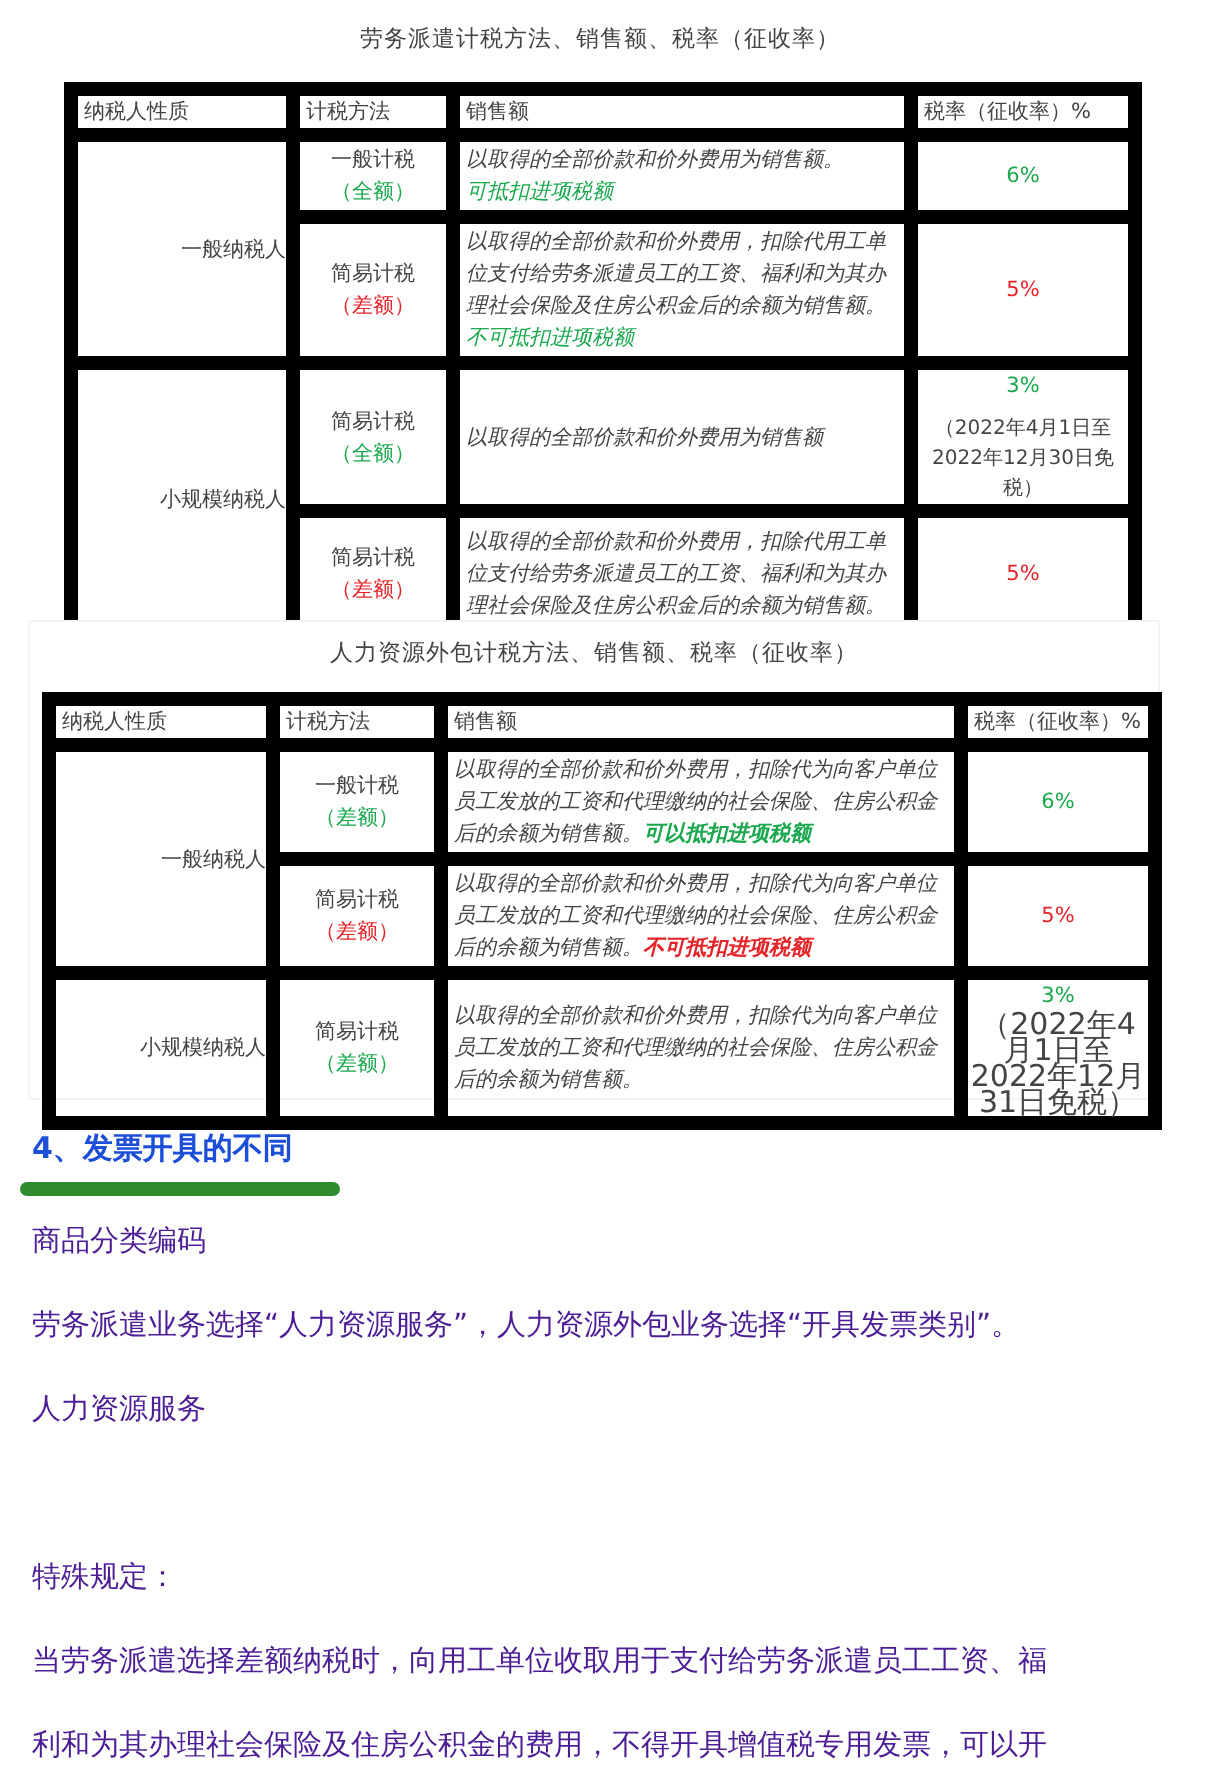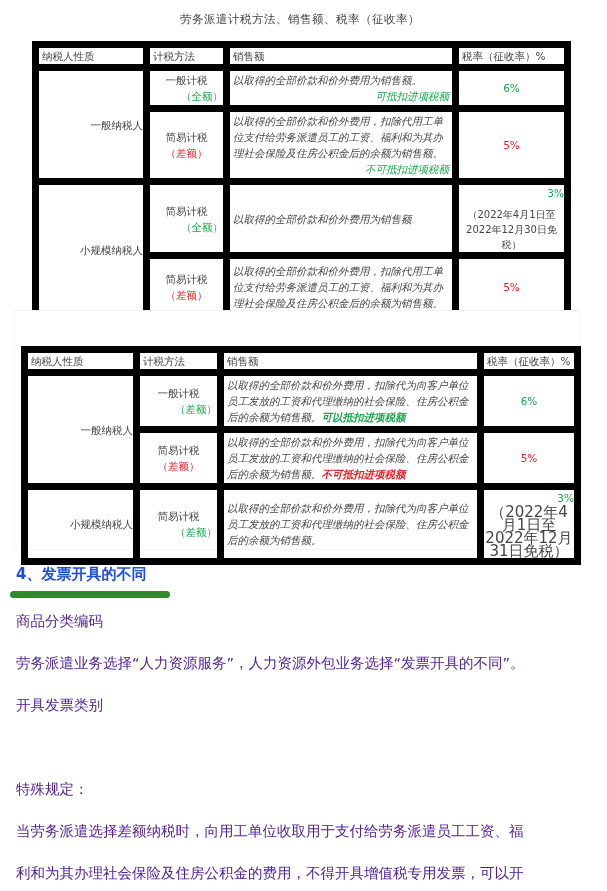--- a/index.html
+++ b/index.html
@@ -17,21 +17,21 @@
   table { border-collapse: collapse; position: absolute; font-size: 10.5px; color: #444; table-layout: fixed; }
   td, th { border: 7px solid #000000; vertical-align: middle; font-weight: normal; line-height: 16px; }
   th { text-align: left; padding: 0 3px; height: 17px; }
   .img1 table { left: 10px; top: 41px; width: 532px; }
   .img2 table { left: 6px; top: 35px; width: 566px; }
 
   td.nature { text-align: right; padding-left: 2px; }
   td.method { text-align: center; }
   td.sales { text-align: left; padding: 1px 3px; font-style: italic; }
   td.rate { text-align: center; }
-  .green { color: #1aa84e; text-align: right; }
+  .green { color: #1aa84e; }
   .red { color: #e5242a; }
   .bold { font-weight: bold; }
   .small { font-size: 10px; line-height: 15px; color: #444; }
   .tiny { font-size: 15px; line-height: 13px; color: #444; }
 
   .article { position: absolute; left: 16px; top: 565px; width: 580px; font-family: "DejaVu Sans", "Liberation Sans", sans-serif; }
   .h4 { font-size: 15px; font-weight: bold; color: #1d4ed8; height: 22px; }
   .underline-bar { width: 160px; height: 7px; background: #2e8b2e; border-radius: 4px; margin-left: -6px; margin-top: 4px; }
   .para { font-size: 14.5px; color: #4c1d95; line-height: 20px; position: absolute; left: 0; white-space: nowrap; }
 </style>
@@ -99,20 +99,21 @@
       <td class="sales">
         <div>以取得的全部价款和价外费用，扣除代用工单位支付给劳务派遣员工的工资、福利和为其办理社会保险及住房公积金后的余额为销售额。</div>
       </td>
       <td class="rate red">5%</td>
     </tr>
   </tbody>
     </table>
 </div>
 
 <div class="img-block img2">
+  <div class="tbl-title">人力资源外包计税方法、销售额、税率（征收率）</div>
   <table style="width:553px">
     <colgroup>
       <col style="width:112px">
         <col style="width:84px">
         <col style="width:260px">
         <col style="width:97px">
     </colgroup>
     <tbody>
         <tr>
       <th>纳税人性质</th>
@@ -156,18 +157,18 @@
       </td>
     </tr>
   </tbody>
     </table>
 </div>
 
 <div class="article">
   <div class="h4">4、发票开具的不同</div>
   <div class="underline-bar"></div>
   <div class="para" style="top:46px">商品分类编码</div>
-  <div class="para" style="top:88px">劳务派遣业务选择“人力资源服务”，人力资源外包业务选择“发票开具的不同”。</div>
-  <div class="para" style="top:130px">开具发票类别</div>
+  <div class="para" style="top:88px">劳务派遣业务选择“人力资源服务”，人力资源外包业务选择“开具发票类别”。</div>
+  <div class="para" style="top:130px">人力资源服务</div>
   <div class="para" style="top:214px">特殊规定：</div>
   <div class="para" style="top:256px">当劳务派遣选择差额纳税时，向用工单位收取用于支付给劳务派遣员工工资、福</div>
   <div class="para" style="top:298px">利和为其办理社会保险及住房公积金的费用，不得开具增值税专用发票，可以开</div>
 </div>
 
 </body></html>

